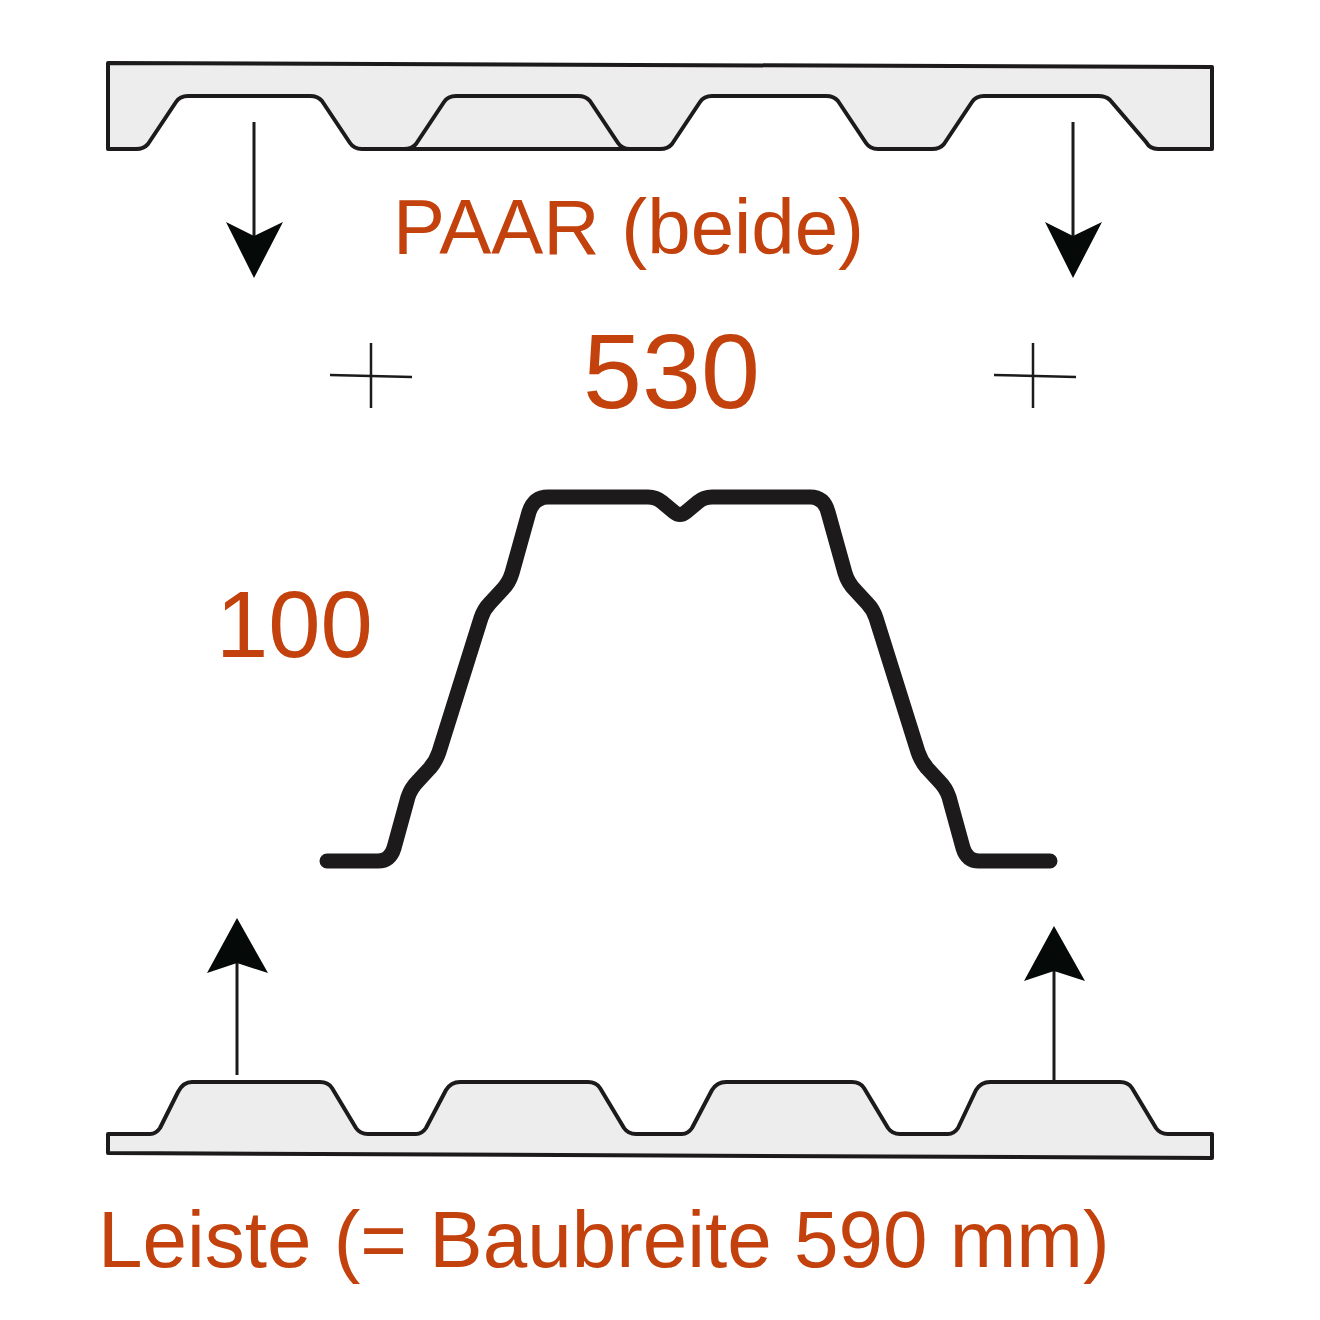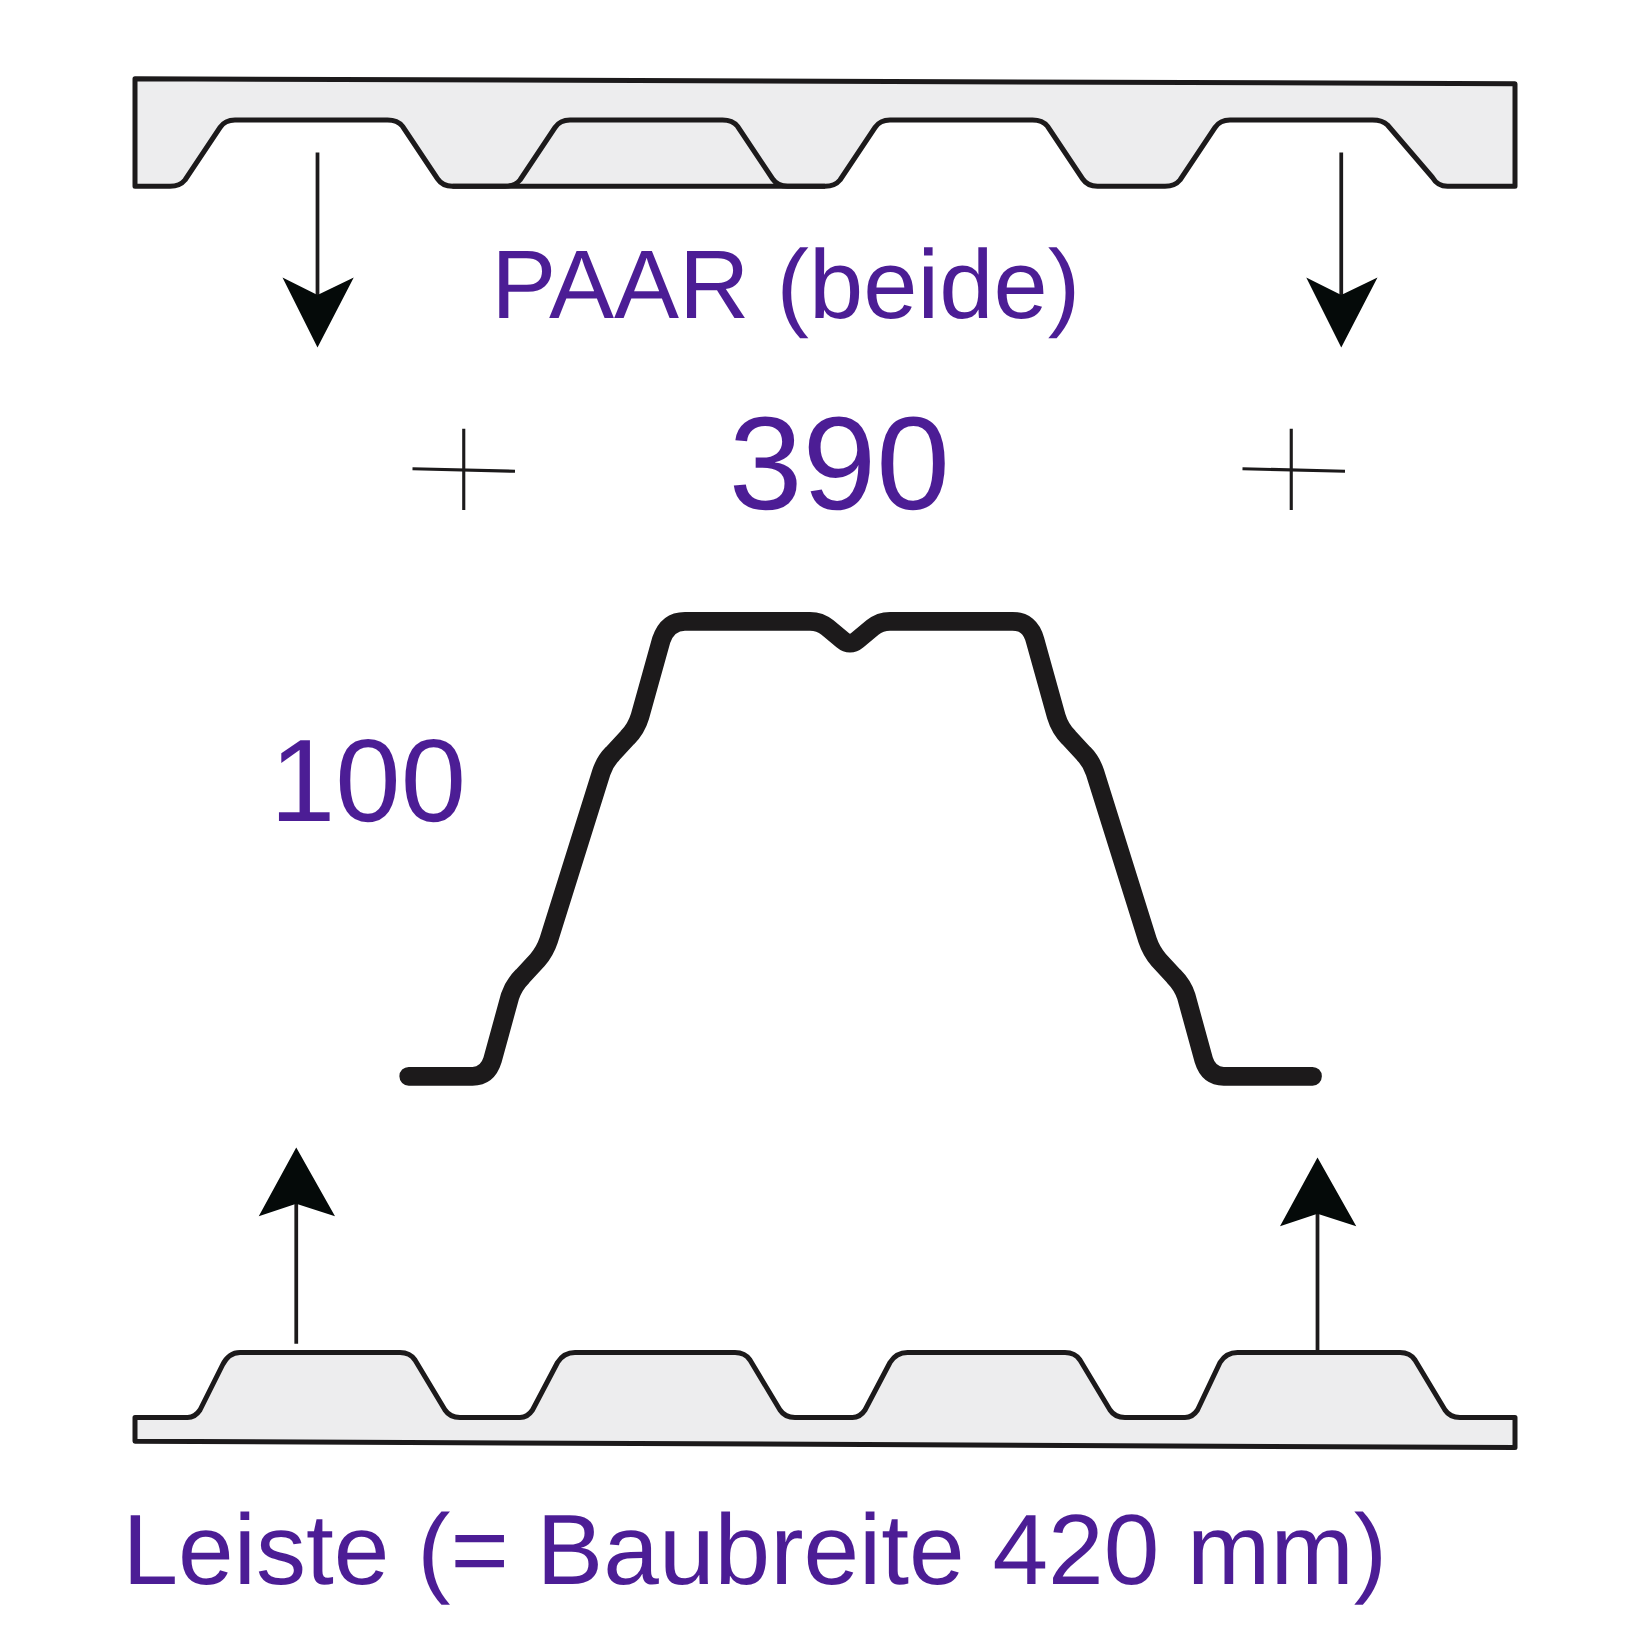--- a/index.html
+++ b/index.html
@@ -1,18 +1,18 @@
 <!DOCTYPE html>
 <html><head>
 <meta charset="utf-8">
 <style>
   html,body{margin:0;padding:0;background:#ffffff;}
   body{width:1320px;height:1320px;position:relative;overflow:hidden;font-family:"Liberation Sans",sans-serif;}
   svg{position:absolute;left:0;top:0;}
-  .lbl{position:absolute;color:#4c1d95;white-space:nowrap;line-height:1;font-family:"Liberation Sans",sans-serif;}
+  .lbl{position:absolute;color:#c2410c;white-space:nowrap;line-height:1;font-family:"Liberation Sans",sans-serif;}
   #title{left:393px;top:188px;font-size:78px;}
   #width-val{left:583px;top:318px;font-size:106px;}
   #height-val{left:216px;top:578px;font-size:94px;}
   #caption{left:98px;top:1200px;font-size:80px;}
 </style>
 </head>
 <body>
 
 <svg width="1320" height="1320" viewBox="0 0 1320 1320">
 
@@ -46,15 +46,15 @@
   </g>
   <g>
     <line x1="1054" y1="970" x2="1054" y2="1080" stroke="#1c1a1b" stroke-width="3"></line>
     <path d="M1054,926 L1024,981 L1054,971 L1085,981 Z" fill="#050a09"></path>
   </g>
 
   <path d="M108,1134 L150,1134 Q156,1134 160,1128 L178,1092 Q183,1082 192,1082 L320,1082 Q328,1082 332,1088 L356,1128 Q360,1134 368,1134 L416,1134 Q422,1134 426,1128 L446,1090 Q451,1082 460,1082 L588,1082 Q596,1082 600,1088 L624,1128 Q628,1134 636,1134 L682,1134 Q688,1134 692,1128 L712,1090 Q717,1082 726,1082 L852,1082 Q860,1082 864,1088 L888,1128 Q892,1134 900,1134 L948,1134 Q954,1134 958,1128 L976,1090 Q981,1082 990,1082 L1120,1082 Q1128,1082 1132,1088 L1156,1128 Q1160,1134 1168,1134 L1212,1134 L1212,1158 L108,1153 Z" fill="#ededee" stroke="#1c1a1b" stroke-width="4" stroke-linejoin="round"></path>
 </svg>
 
 <div class="lbl" id="title">PAAR (beide)</div>
-<div class="lbl" id="width-val">390</div>
+<div class="lbl" id="width-val">530</div>
 <div class="lbl" id="height-val">100</div>
-<div class="lbl" id="caption">Leiste (= Baubreite 420 mm)</div>
+<div class="lbl" id="caption">Leiste (= Baubreite 590 mm)</div>
 
 </body></html>

